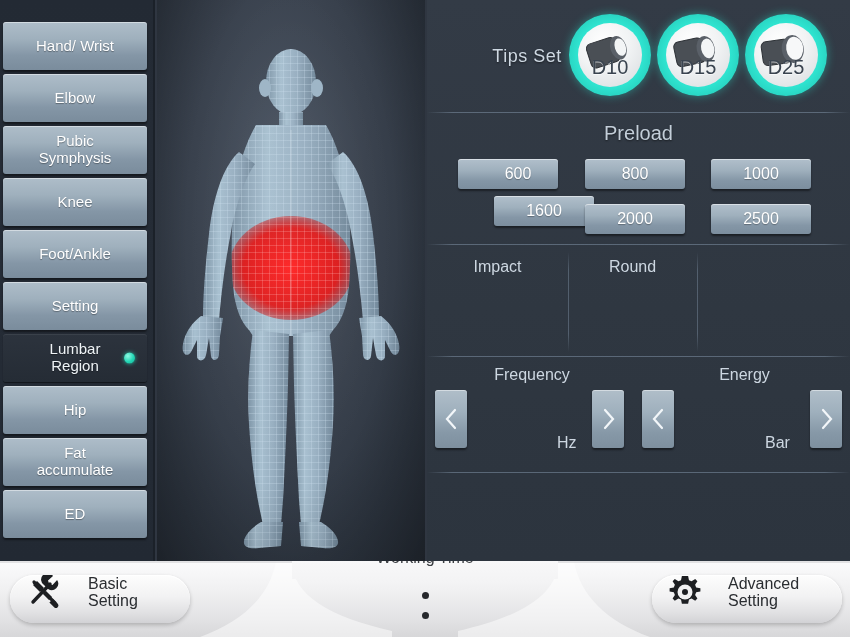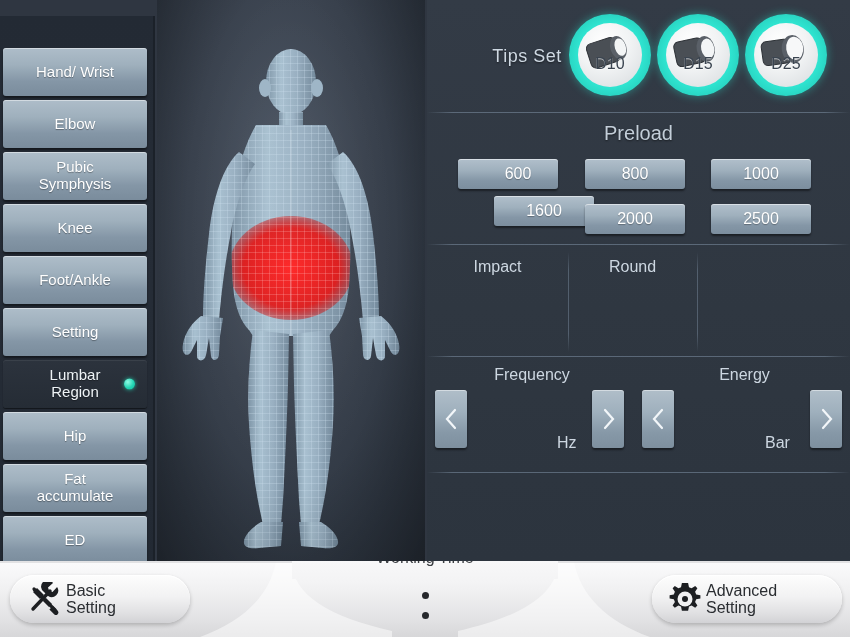--- a/index.html
+++ b/index.html
@@ -10,25 +10,25 @@
     background: #2f3641;
   }
   #app {
     position: relative;
     width: 850px; height: 637px;
     background: #2f3641;
   }
 
   
   #sidebar {
-    position: absolute; left: 0; top: 16px;
+    position: absolute; left: 0; top: 0;
     width: 155px; height: 561px;
     background: linear-gradient(180deg,#232a34 0%, #252c36 50%, #222933 100%);
     border-right: 2px solid #1b2129;
-    padding-top: 32px;
+    padding-top: 22px;
   }
   .sb-item {
     position: relative;
     margin: 0 6px 4px 3px;
     height: 48px;
     border-radius: 3px;
     background: linear-gradient(180deg,#aebdc9 0%, #9fb0bd 35%, #8496a6 70%, #7a8c9c 100%);
     box-shadow: 0 2px 2px rgba(0,0,0,.45), inset 0 1px 0 rgba(255,255,255,.45);
     display: flex; align-items: center; justify-content: center;
     color: #ffffff;
@@ -93,21 +93,21 @@
     background: radial-gradient(circle at 50% 50%, #2fe4d0 56%, #2ad7c4 70%, #23c3b2 86%, #1ea99b 100%);
     box-shadow: 0 0 10px rgba(45,225,205,.45);
     cursor:pointer; user-select:none;
   }
   .tip-inner {
     position:absolute; left:9px; top:9px; width:64px; height:64px; border-radius:50%;
     background: radial-gradient(circle at 40% 30%, #ffffff 0%, #f1f3f4 45%, #d6dadd 100%);
     display:flex; align-items:flex-end; justify-content:center;
     overflow:hidden;
   }
-  .tip-label { position:relative; z-index:3; font-size:16px; color:#3a4450; margin-bottom:14px;
+  .tip-label { position:relative; z-index:3; font-size:20px; color:#3a4450; margin-bottom:8px;
     text-shadow:0 1px 0 rgba(255,255,255,.6);}
   .tip-glyph { position:absolute; left:5px; top:8px; }
 
   
   #preload-label { left:0; top:122px; width:423px; }
   .pl-btn {
     position:absolute; width:100px; height:30px; border-radius:3px;
     background: linear-gradient(180deg,#b1bfcb 0%, #9fb0bd 38%, #8496a6 72%, #7c8e9e 100%);
     box-shadow: 0 2px 2px rgba(0,0,0,.45), inset 0 1px 0 rgba(255,255,255,.5);
     color:#ffffff; font-size:16px;
@@ -151,21 +151,21 @@
     display:flex; align-items:center; justify-content:center; gap:3px;
   }
   .wt-digits { font-size:22px; color:#2f3237; letter-spacing:3px; font-family:"Liberation Sans", sans-serif; min-width:2px; }
   .wt-colon { display:flex; flex-direction:column; gap:13px; padding:0 2px; }
   .wt-colon i { display:block; width:7px;height:7px;border-radius:50%;background:#26282c; }
 
   .setting-btn {
     position:absolute; top:14px; height:48px; border-radius:24px;
     background: linear-gradient(180deg,#fdfdfd 0%, #f2f2f3 45%, #e1e1e3 78%, #d2d2d5 100%);
     box-shadow: 0 2px 4px rgba(0,0,0,.22), inset 0 1px 0 rgba(255,255,255,.95);
-    display:flex; align-items:center; gap:4px; padding:0 22px 0 16px;
+    display:flex; align-items:flex-start; gap:26px; padding:0 22px 0 16px;
     cursor:pointer; user-select:none;
   }
   .setting-btn .st-text { font-size:16px; color:#2a2d31; line-height:1.08; }
   #basic-setting { left:10px; width:180px; }
   #advanced-setting { right:8px; width:190px; }
 </style>
 </head>
 <body>
 
 <div id="app">

